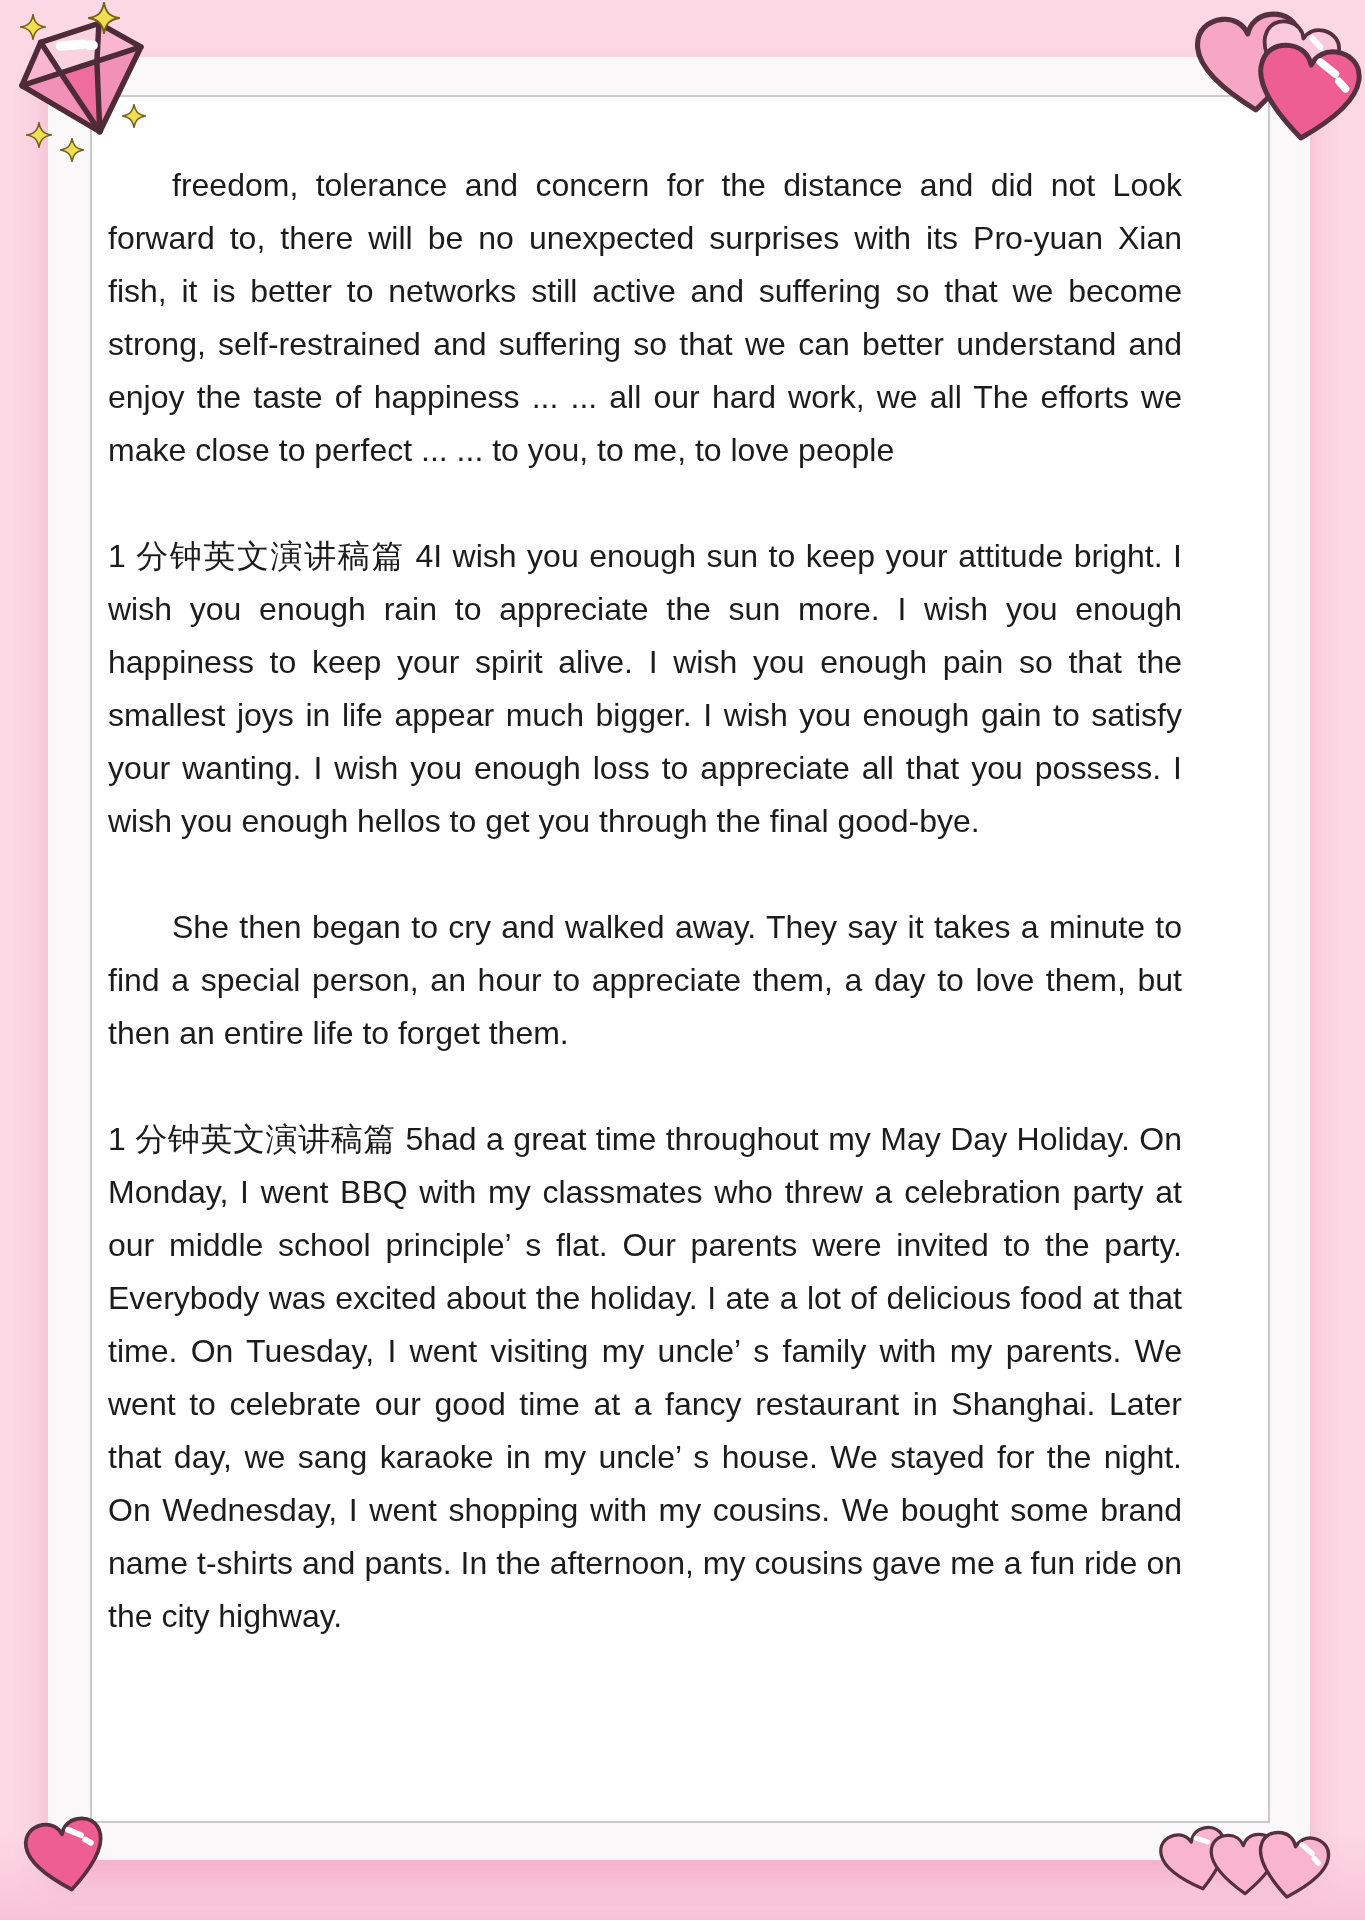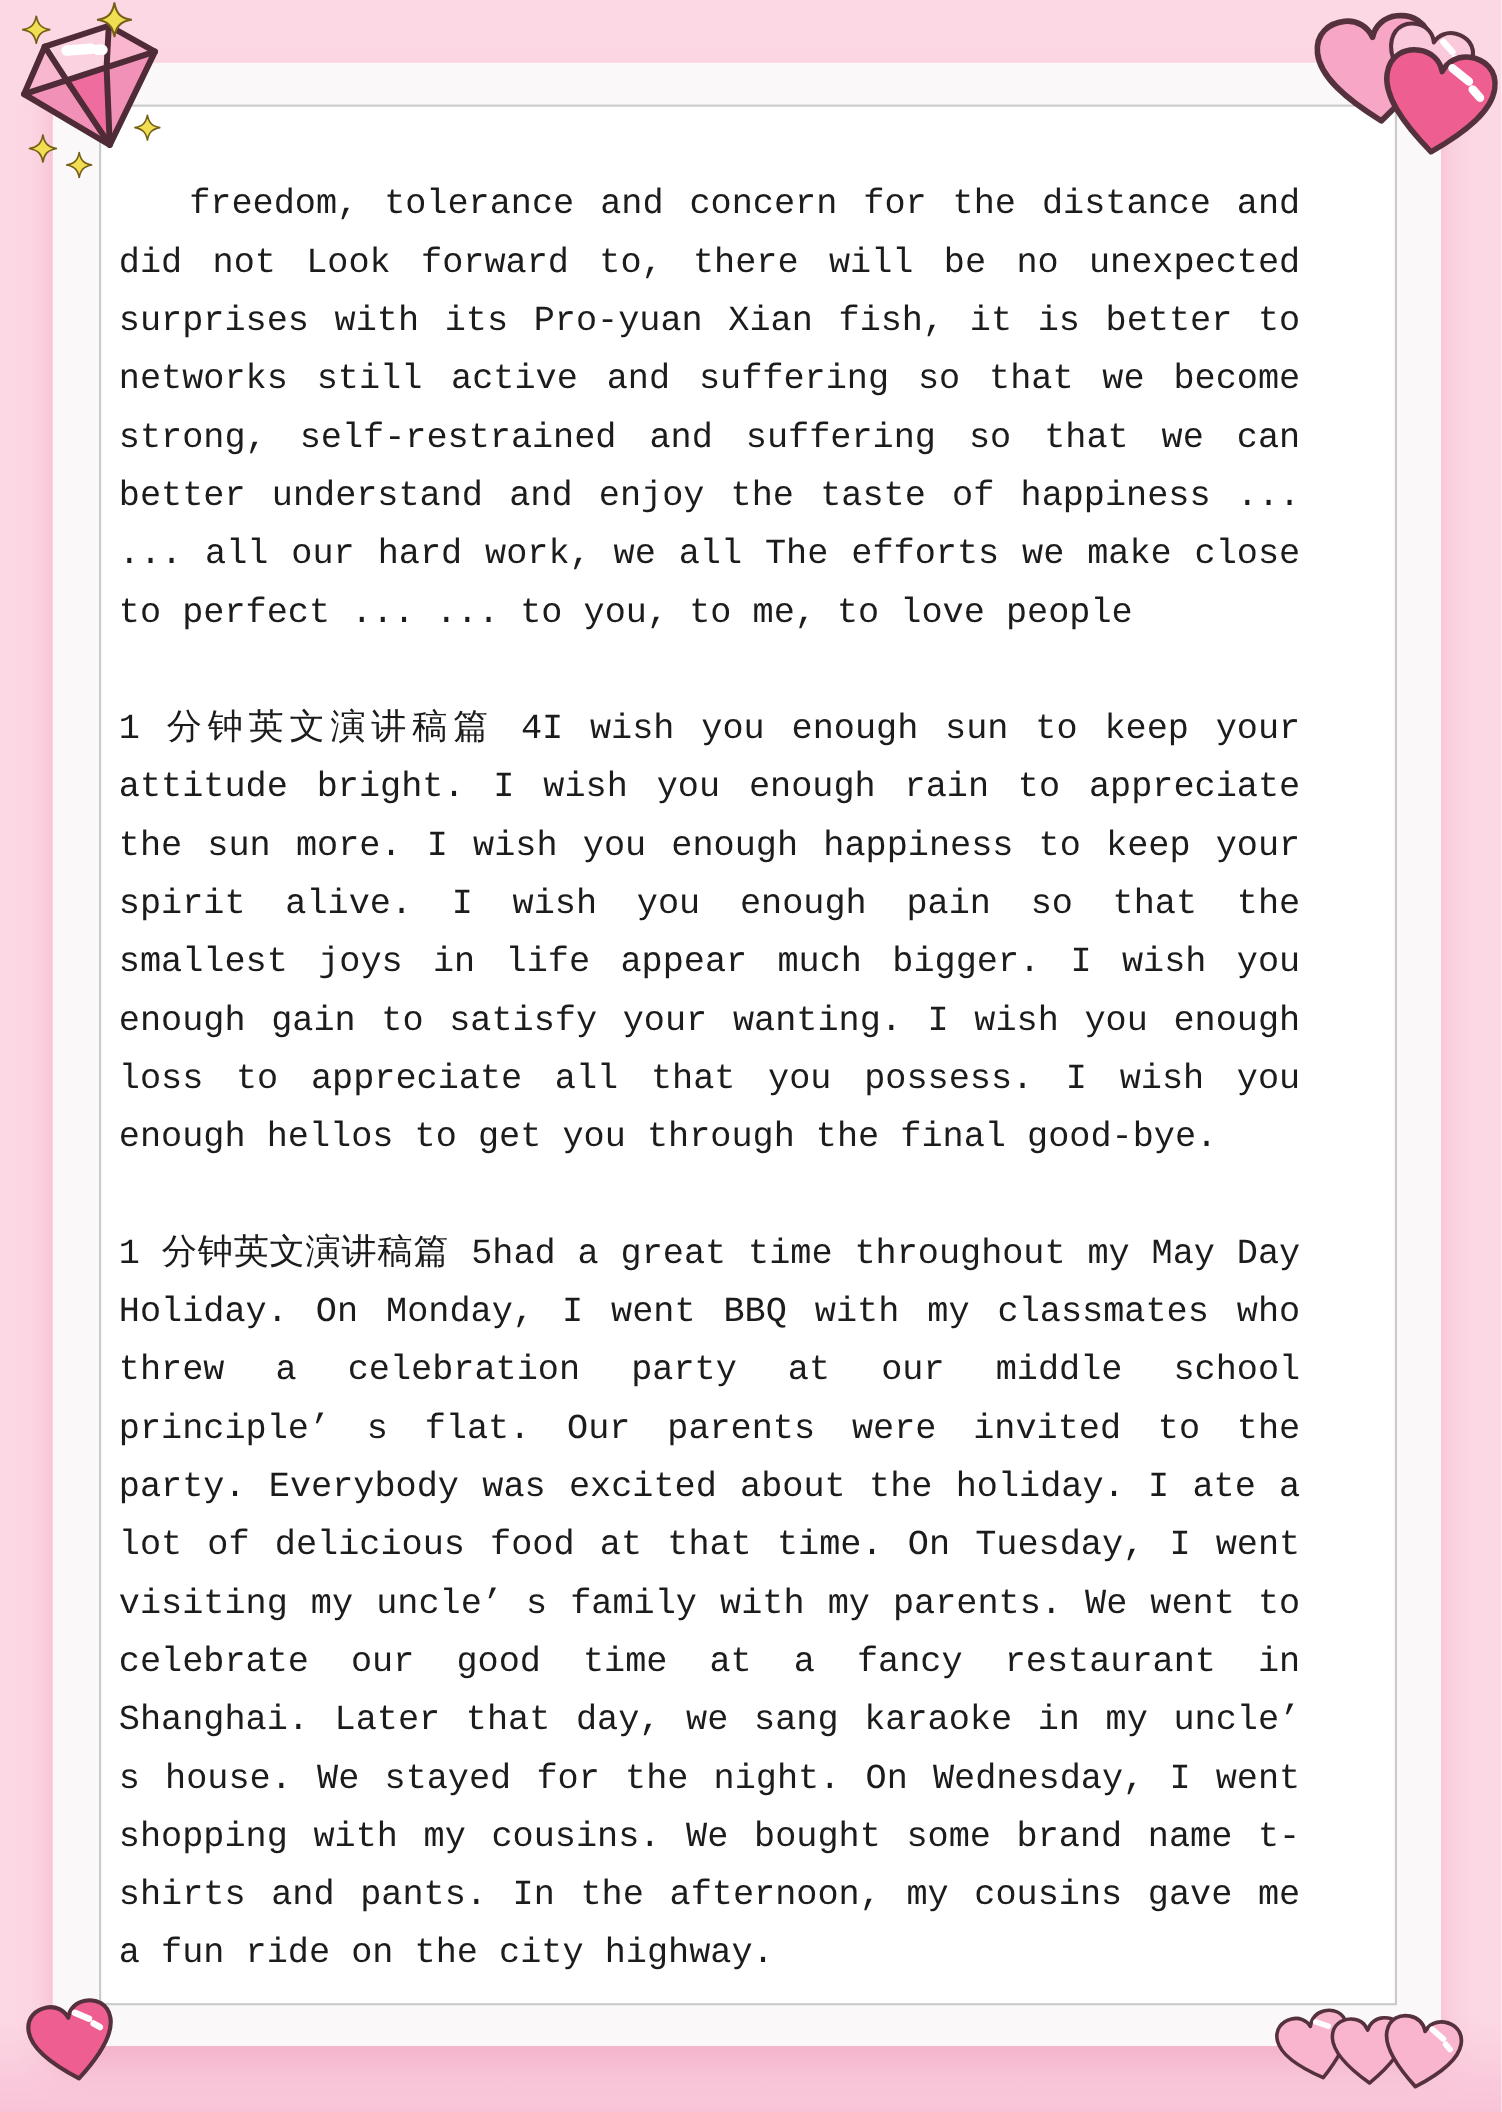--- a/index.html
+++ b/index.html
@@ -18,39 +18,40 @@
     background:var(--card-white);
     border:2px solid var(--card-border);
     box-sizing:border-box;overflow:hidden;
   }
   .doc{
     position:absolute;left:0;top:0;right:0;
     padding:62px 86px 20px 16px;
     font-size:32px;line-height:53px;color:var(--text);
     text-align:justify;
   }
-  .para{margin:0 0 53px 0;font-family:Liberation Mono, monospace;}
+  .para{margin:0 0 53px 0;}
   .para:last-child{margin-bottom:0;}
   .indent{text-indent:64px;}
   .head{white-space:nowrap;}
   .deco{position:absolute;}
   .heart-outline{stroke:var(--outline-dark);stroke-width:4.5;stroke-linejoin:round;}
   .shine{stroke:#ffffff;stroke-width:7;stroke-linecap:round;fill:none;}
   .gem-line{fill:none;stroke:var(--gem-outline);stroke-width:4;stroke-linejoin:round;stroke-linecap:round;}
   .sparkle-path{fill:var(--sparkle-yellow);stroke:var(--sparkle-outline);stroke-width:6;stroke-linejoin:round;}
 </style>
 </head>
 <body>
 
 <div class="frame"></div>
 
 <div class="card">
   <div class="doc">
     <p class="para indent">freedom, tolerance and concern for the distance and did not Look forward to, there will be no unexpected surprises with its Pro-yuan Xian fish, it is better to networks still active and suffering so that we become strong, self-restrained and suffering so that we can better understand and enjoy the taste of happiness ... ... all our hard work, we all The efforts we make close to perfect ... ... to you, to me, to love people</p>
     <p class="para"><span class="head">1 分钟英文演讲稿篇 4</span><span>I wish you enough sun to keep your attitude bright. I wish you enough rain to appreciate the sun more. I wish you enough happiness to keep your spirit alive. I wish you enough pain so that the smallest joys in life appear much bigger. I wish you enough gain to satisfy your wanting. I wish you enough loss to appreciate all that you possess. I wish you enough hellos to get you through the final good-bye.</span></p>
+    <p class="para indent">She then began to cry and walked away. They say it takes a minute to find a special person, an hour to appreciate them, a day to love them, but then an entire life to forget them.</p>
     <p class="para"><span class="head">1 分钟英文演讲稿篇 5</span><span>had a great time throughout my May Day Holiday. On Monday, I went BBQ with my classmates who threw a celebration party at our middle school principle’ s flat. Our parents were invited to the party. Everybody was excited about the holiday. I ate a lot of delicious food at that time. On Tuesday, I went visiting my uncle’ s family with my parents. We went to celebrate our good time at a fancy restaurant in Shanghai. Later that day, we sang karaoke in my uncle’ s house. We stayed for the night. On Wednesday, I went shopping with my cousins. We bought some brand name t-shirts and pants. In the afternoon, my cousins gave me a fun ride on the city highway.</span></p>
   </div>
 </div>
 
 <svg class="deco" style="left:18px;top:22px;transform:rotate(-18deg);" width="136" height="117" viewBox="0 0 100 86">
   <polygon points="4,32 27,6 34,32" fill="var(--gem-mid)"></polygon>
   <polygon points="27,6 72,6 62,32 34,32" fill="var(--gem-light)"></polygon>
   <polygon points="72,6 96,32 62,32" fill="var(--gem-mid)"></polygon>
   <polygon points="4,32 34,32 48,82" fill="var(--gem-side)"></polygon>
   <polygon points="34,32 62,32 48,82" fill="var(--gem-deep)"></polygon>

